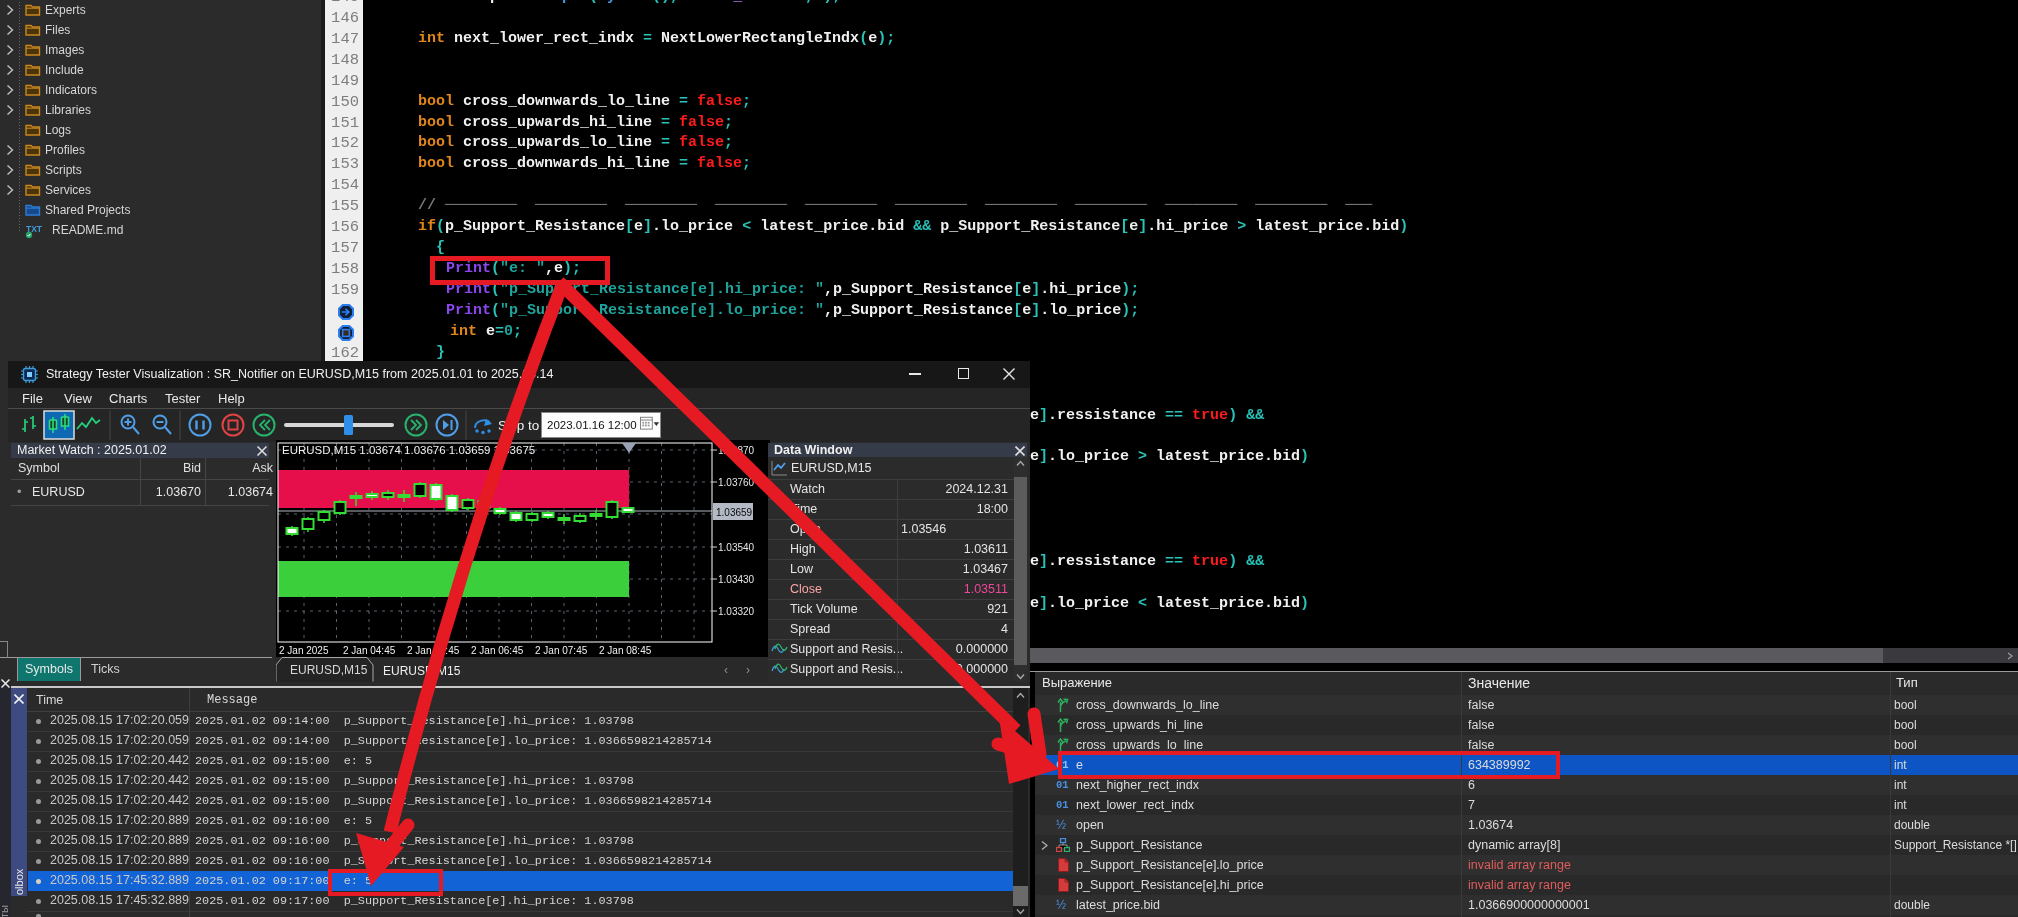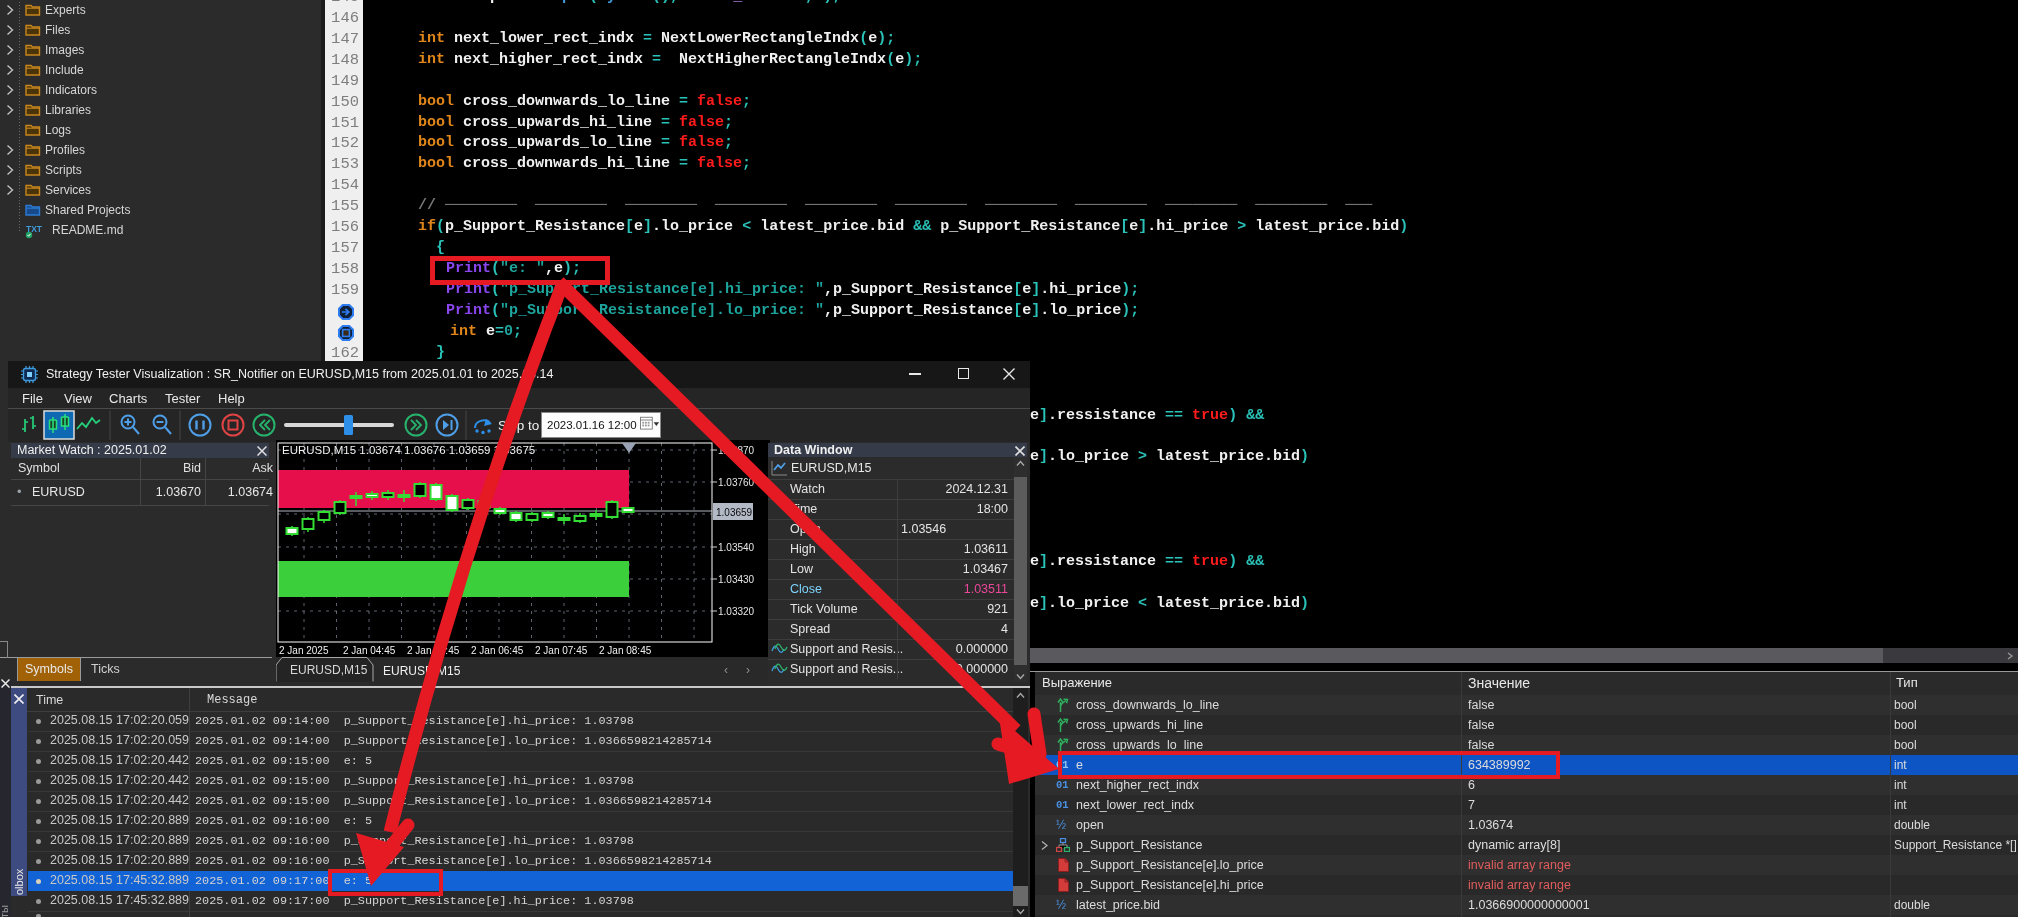--- a/index.html
+++ b/index.html
@@ -46,21 +46,20 @@
 <path d="M4.7 1 H11.3 L15 4.7 V11.3 L11.3 15 H4.7 L1 11.3 V4.7 Z" fill="#0e2038" stroke="#2e7df0" stroke-width="2"></path>
 <path d="M3.8 8 H10.2 M7.4 4.8 L10.8 8 L7.4 11.2" stroke="#2e7df0" stroke-width="1.7" fill="none"></path>
 </svg>
 <svg class="abs" style="left:338px;top:325px;" width="16" height="16" viewBox="0 0 16 16">
 <path d="M4.7 1 H11.3 L15 4.7 V11.3 L11.3 15 H4.7 L1 11.3 V4.7 Z" fill="#0e2038" stroke="#2e7df0" stroke-width="2"></path>
 <rect x="4.6" y="4.6" width="6.8" height="6.8" fill="#3a2a18" stroke="#2e7df0" stroke-width="1.6"></rect>
 </svg>
 <div class="abs" style="left:0;top:0;width:1626px;height:676px;overflow:hidden;pointer-events:none;">
 <div class="cline" style="left:418px;top:-13.1px;"><span class="kw">double</span> open <span class="op">=</span> <span class="bl">iOpen</span><span class="op">(</span><span class="bl">Symbol</span><span class="op">()</span><span class="op">,</span><span class="vi">PERIOD_CURRENT</span><span class="op">,</span><span class="st">0</span><span class="op">);</span></div>
 <div class="cline" style="left:418px;top:28.8px;"><span class="kw">int</span> next_lower_rect_indx <span class="op">=</span> NextLowerRectangleIndx<span class="op">(</span>e<span class="op">);</span></div>
-<div class="cline" style="left:418px;top:49.7px;"><span class="kw">int</span> next_higher_rect_indx <span class="op">=</span>  NextHigherRectangleIndx<span class="op">(</span>e<span class="op">);</span></div>
 <div class="cline" style="left:418px;top:91.6px;"><span class="kw">bool</span> cross_downwards_lo_line <span class="op">=</span> <span class="red">false</span><span class="op">;</span></div>
 <div class="cline" style="left:418px;top:112.5px;"><span class="kw">bool</span> cross_upwards_hi_line <span class="op">=</span> <span class="red">false</span><span class="op">;</span></div>
 <div class="cline" style="left:418px;top:133.4px;"><span class="kw">bool</span> cross_upwards_lo_line <span class="op">=</span> <span class="red">false</span><span class="op">;</span></div>
 <div class="cline" style="left:418px;top:154.4px;"><span class="kw">bool</span> cross_downwards_hi_line <span class="op">=</span> <span class="red">false</span><span class="op">;</span></div>
 <div class="cline" style="left:418px;top:196.2px;"><span class="cm">// ────────  ────────  ────────  ────────  ────────  ────────  ────────  ────────  ────────  ────────  ───</span></div>
 <div class="cline" style="left:418px;top:217.2px;"><span class="kw">if</span><span class="op">(</span>p_Support_Resistance<span class="op">[</span>e<span class="op">]</span>.lo_price <span class="op">&lt;</span> latest_price.bid <span class="op">&amp;&amp;</span> p_Support_Resistance<span class="op">[</span>e<span class="op">]</span>.hi_price <span class="op">&gt;</span> latest_price.bid<span class="op">)</span></div>
 <div class="cline" style="left:436px;top:238.1px;"><span class="op">{</span></div>
 <div class="cline" style="left:446px;top:259.0px;"><span class="fn">Print</span><span class="op">(</span><span class="st">"e: "</span>,e<span class="op">);</span></div>
 <div class="cline" style="left:446px;top:280.0px;"><span class="fn">Print</span><span class="op">(</span><span class="st">"p_Support_Resistance[e].hi_price: "</span>,p_Support_Resistance<span class="op">[</span>e<span class="op">]</span>.hi_price<span class="op">);</span></div>
 <div class="cline" style="left:446px;top:300.9px;"><span class="fn">Print</span><span class="op">(</span><span class="st">"p_Support_Resistance[e].lo_price: "</span>,p_Support_Resistance<span class="op">[</span>e<span class="op">]</span>.lo_price<span class="op">);</span></div>
@@ -255,21 +254,21 @@
 <div class="abs" style="left:129px;top:15px;width:1px;height:47px;background:#454545;"></div>
 <div class="abs" style="left:194px;top:15px;width:1px;height:47px;background:#454545;"></div>
 <div class="abs" style="left:0;top:36px;width:258px;height:1px;background:#454545;"></div>
 <div class="abs" style="left:6px;top:41px;width:10px;height:17px;color:#9aa0a8;font-size:13px;">•</div>
 <div class="abs" style="left:21px;top:36px;width:90px;height:26px;color:#e8e8e8;font-size:12.5px;line-height:26px;">EURUSD</div>
 <div class="abs" style="left:122px;top:36px;width:68px;height:26px;color:#e8e8e8;font-size:12.5px;line-height:26px;text-align:right;">1.03670</div>
 <div class="abs" style="left:192px;top:36px;width:70px;height:26px;color:#e8e8e8;font-size:12.5px;line-height:26px;text-align:right;">1.03674</div>
 <div class="abs" style="left:0;top:62px;width:258px;height:1px;background:#454545;"></div>
 </div>
 <div class="abs" style="left:0px;top:657px;width:17px;height:1px;background:#9a9a9a;"></div>
-<div class="abs" style="left:17px;top:657px;width:64px;height:24px;border:1px solid #9a9a9a;border-bottom:none;background:#a16207;color:#e8e8e8;font-size:12.5px;line-height:22px;text-align:center;">Symbols</div>
+<div class="abs" style="left:17px;top:657px;width:64px;height:24px;border:1px solid #9a9a9a;border-bottom:none;background:#0f766e;color:#e8e8e8;font-size:12.5px;line-height:22px;text-align:center;">Symbols</div>
 <div class="abs" style="left:81px;top:657px;width:191px;height:1px;background:#9a9a9a;"></div>
 <div class="abs" style="left:91px;top:658px;width:50px;height:22px;color:#d0d0d0;font-size:12.5px;line-height:22px;">Ticks</div>
 <svg class="abs" style="left:276px;top:440px;" width="494" height="225" viewBox="0 0 494 225">
     <rect x="0" y="0" width="494" height="217" fill="#000"></rect>
     <line x1="28.0" y1="3" x2="28.0" y2="202" stroke="#aab4c8" stroke-width="1" stroke-dasharray="3 5" opacity="0.55"></line>
     <line x1="60.5" y1="3" x2="60.5" y2="202" stroke="#aab4c8" stroke-width="1" stroke-dasharray="3 5" opacity="0.55"></line>
     <line x1="93.0" y1="3" x2="93.0" y2="202" stroke="#aab4c8" stroke-width="1" stroke-dasharray="3 5" opacity="0.55"></line>
     <line x1="125.5" y1="3" x2="125.5" y2="202" stroke="#aab4c8" stroke-width="1" stroke-dasharray="3 5" opacity="0.55"></line>
     <line x1="158.0" y1="3" x2="158.0" y2="202" stroke="#aab4c8" stroke-width="1" stroke-dasharray="3 5" opacity="0.55"></line>
     <line x1="190.5" y1="3" x2="190.5" y2="202" stroke="#aab4c8" stroke-width="1" stroke-dasharray="3 5" opacity="0.55"></line>
@@ -382,21 +381,21 @@
 <div class="abs" style="left:0;top:76px;width:246px;height:1px;background:#3d3d3d;"></div>
 <div class="abs" style="left:22px;top:76px;width:160px;height:20px;color:#e4e4e4;font-size:12.5px;line-height:20px;">Open</div>
 <div class="abs" style="left:133px;top:76px;width:107px;height:20px;color:#e4e4e4;font-size:12.5px;line-height:20px;text-align:left;">1.03546</div>
 <div class="abs" style="left:0;top:96px;width:246px;height:1px;background:#3d3d3d;"></div>
 <div class="abs" style="left:22px;top:96px;width:160px;height:20px;color:#e4e4e4;font-size:12.5px;line-height:20px;">High</div>
 <div class="abs" style="left:133px;top:96px;width:107px;height:20px;color:#e4e4e4;font-size:12.5px;line-height:20px;text-align:right;">1.03611</div>
 <div class="abs" style="left:0;top:116px;width:246px;height:1px;background:#3d3d3d;"></div>
 <div class="abs" style="left:22px;top:116px;width:160px;height:20px;color:#e4e4e4;font-size:12.5px;line-height:20px;">Low</div>
 <div class="abs" style="left:133px;top:116px;width:107px;height:20px;color:#e4e4e4;font-size:12.5px;line-height:20px;text-align:right;">1.03467</div>
 <div class="abs" style="left:0;top:136px;width:246px;height:1px;background:#3d3d3d;"></div>
-<div class="abs" style="left:22px;top:136px;width:160px;height:20px;color:#7dd3fc;font-size:12.5px;line-height:20px;">Close</div>
+<div class="abs" style="left:22px;top:136px;width:160px;height:20px;color:#fca5a5;font-size:12.5px;line-height:20px;">Close</div>
 <div class="abs" style="left:133px;top:136px;width:107px;height:20px;color:#ec4899;font-size:12.5px;line-height:20px;text-align:right;">1.03511</div>
 <div class="abs" style="left:0;top:156px;width:246px;height:1px;background:#3d3d3d;"></div>
 <div class="abs" style="left:22px;top:156px;width:160px;height:20px;color:#e4e4e4;font-size:12.5px;line-height:20px;">Tick Volume</div>
 <div class="abs" style="left:133px;top:156px;width:107px;height:20px;color:#e4e4e4;font-size:12.5px;line-height:20px;text-align:right;">921</div>
 <div class="abs" style="left:0;top:176px;width:246px;height:1px;background:#3d3d3d;"></div>
 <div class="abs" style="left:22px;top:176px;width:160px;height:20px;color:#e4e4e4;font-size:12.5px;line-height:20px;">Spread</div>
 <div class="abs" style="left:133px;top:176px;width:107px;height:20px;color:#e4e4e4;font-size:12.5px;line-height:20px;text-align:right;">4</div>
 <div class="abs" style="left:0;top:196px;width:246px;height:1px;background:#3d3d3d;"></div>
 <svg class="abs" style="left:3px;top:200px;" width="17" height="12" viewBox="0 0 17 12">
       <path d="M1 8 C3 2,5 2,7 6 S11 11,13 6" stroke="#3f9bdc" stroke-width="1.3" fill="none"></path>

